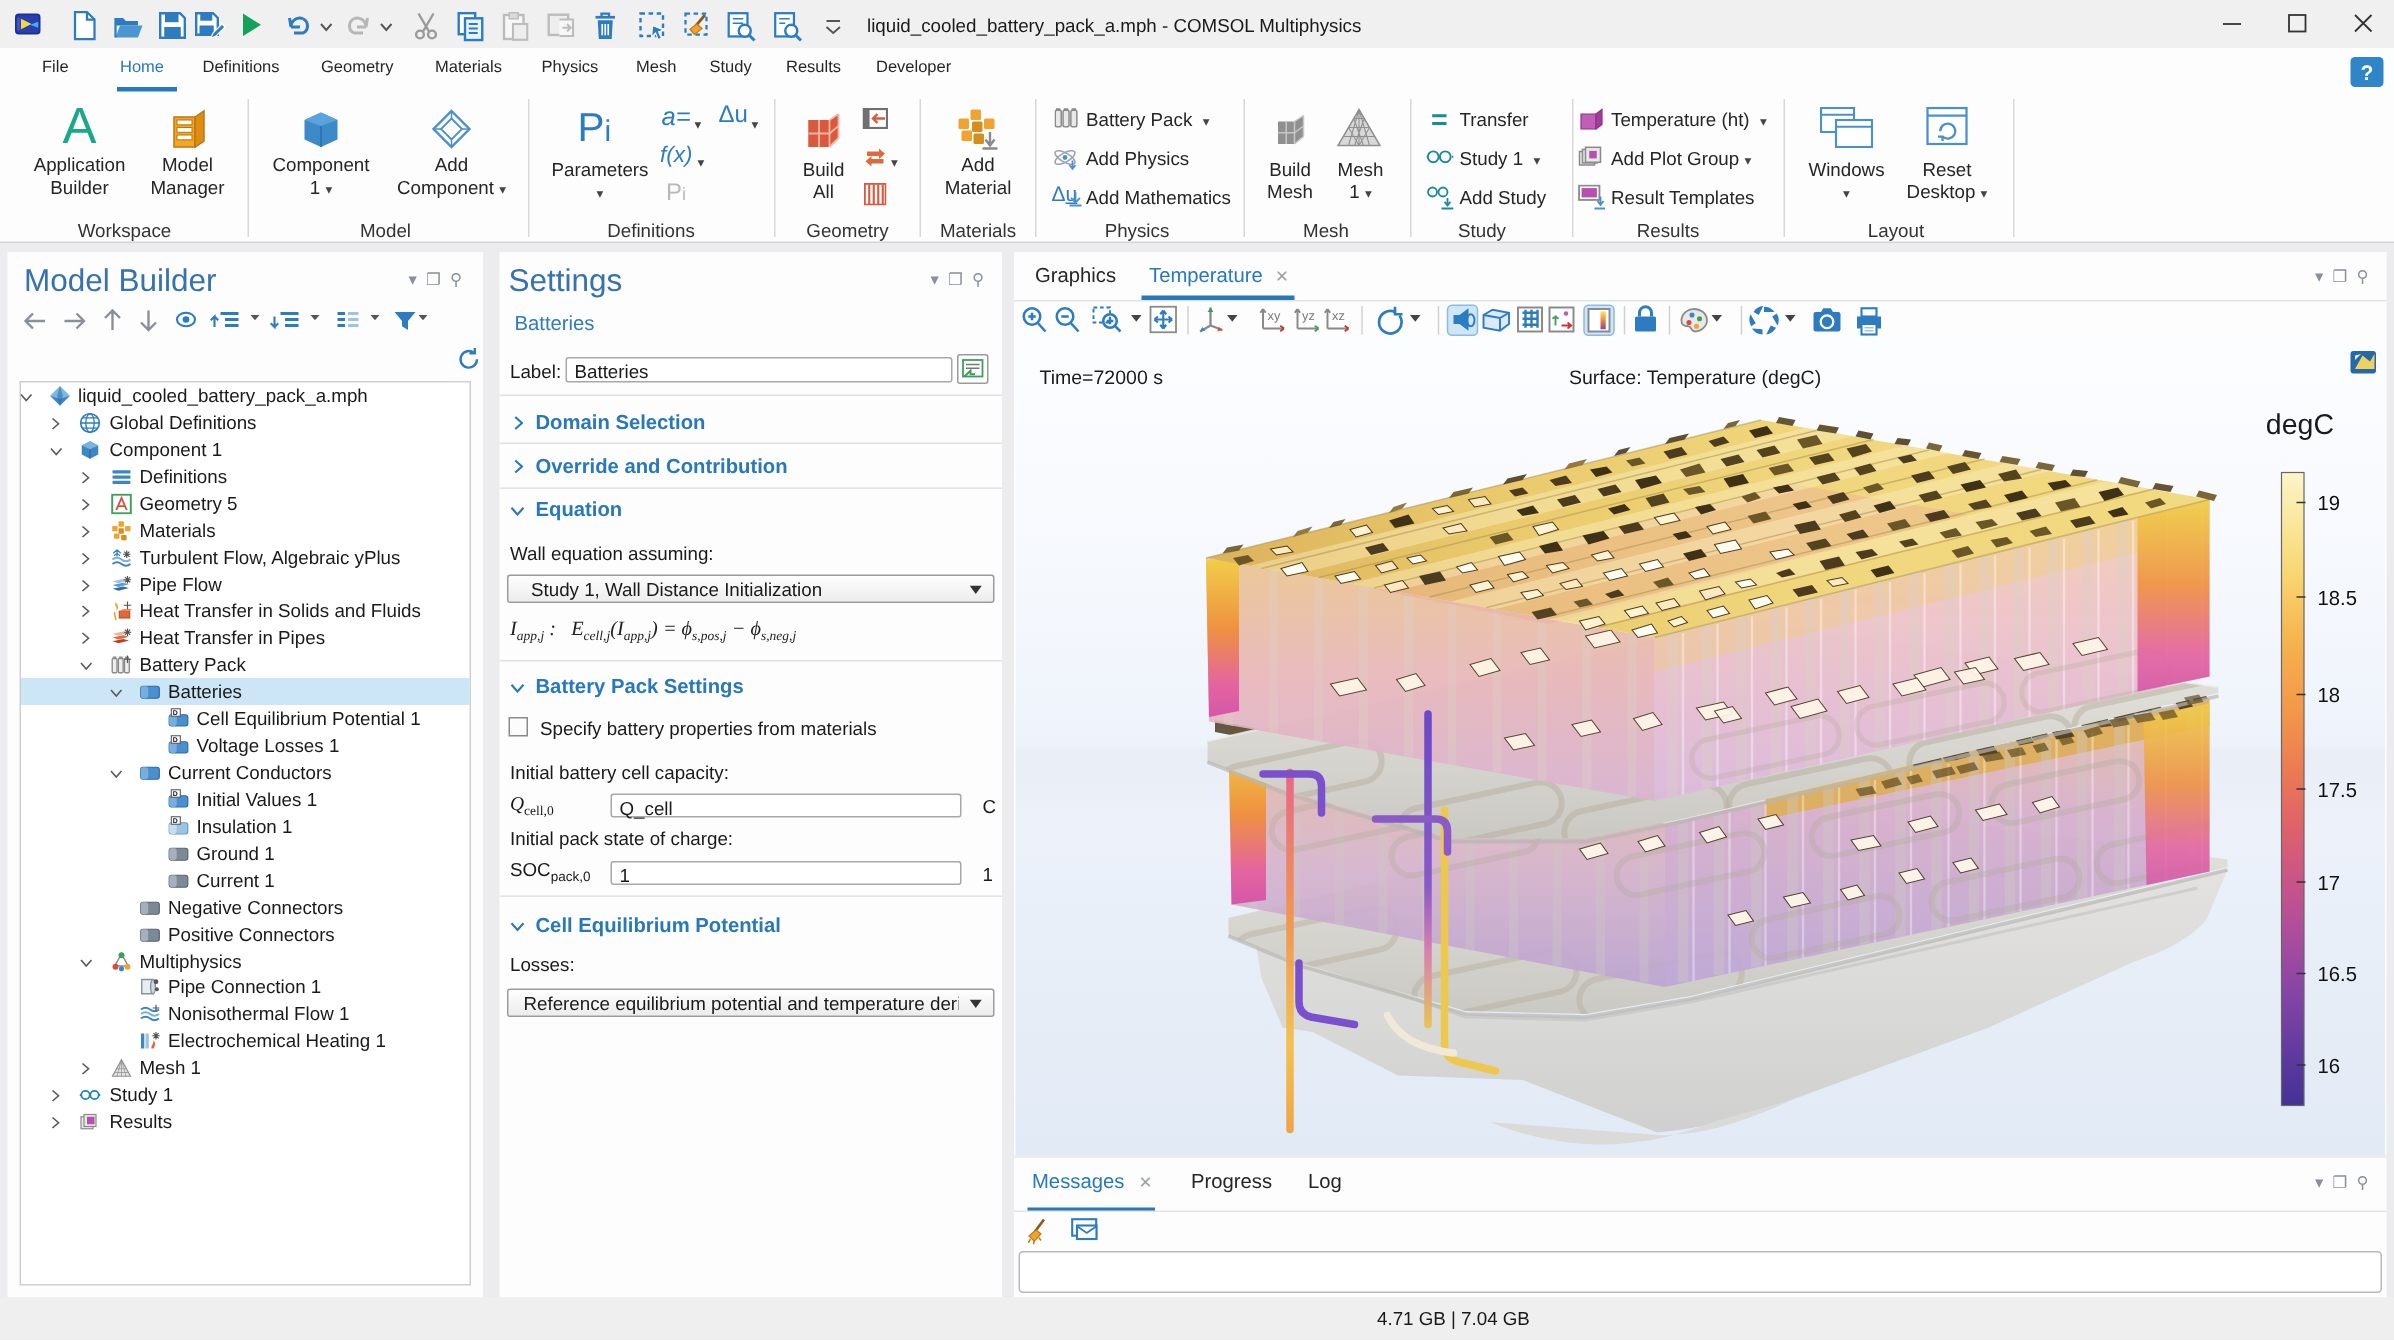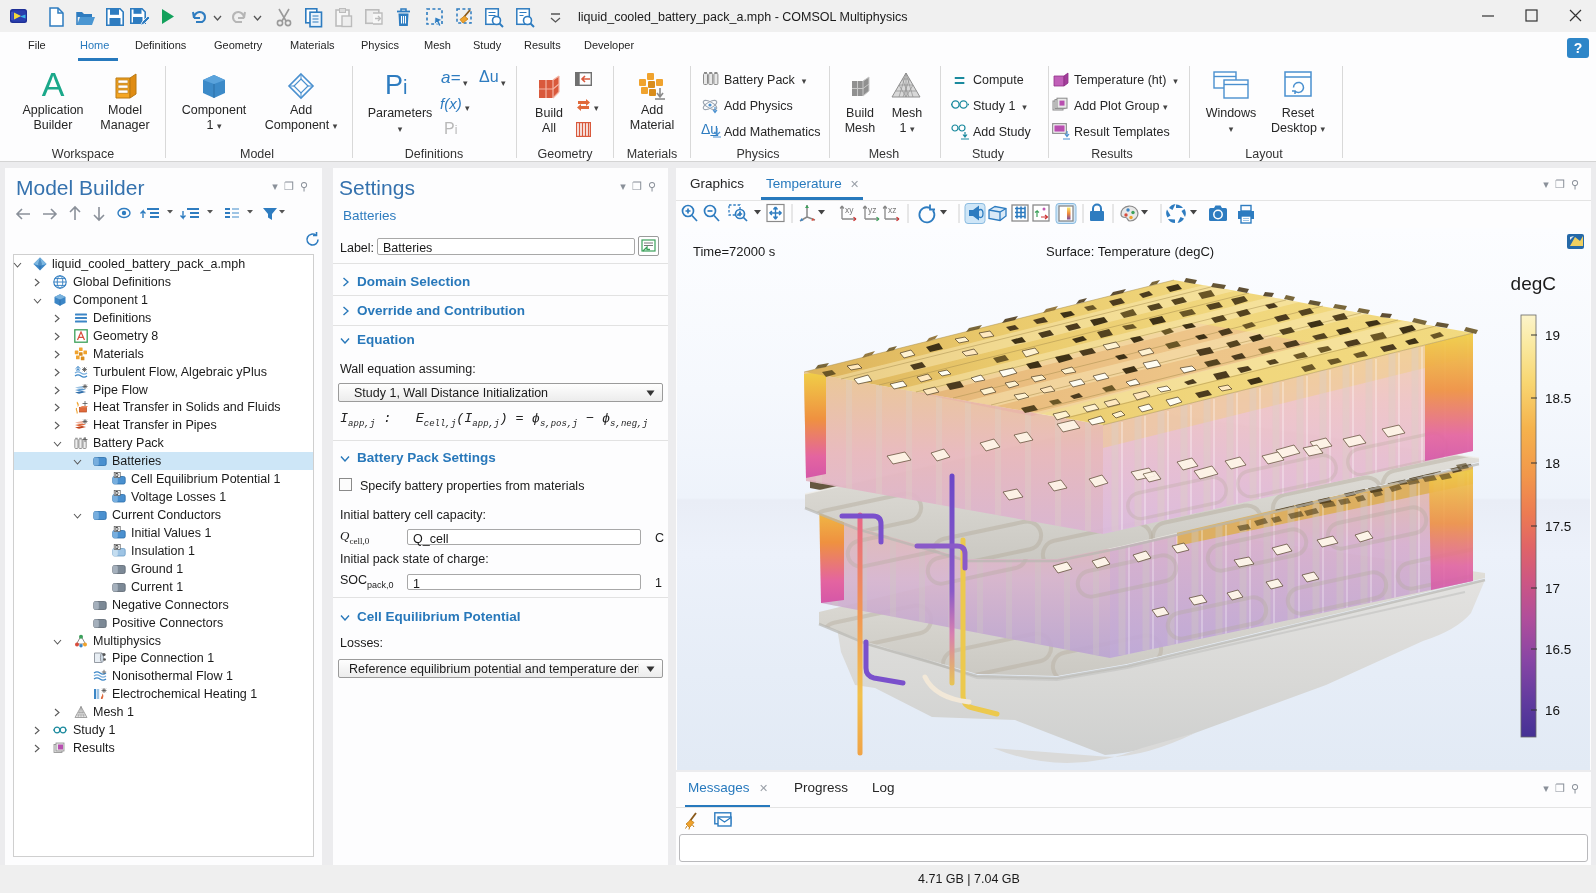--- a/index.html
+++ b/index.html
@@ -438,21 +438,21 @@
     <path d="M8.5 7 L8.5 22 M3 14.5 L14 14.5 M14 7 L14 22 M14 7 L20 3 M14 14.5 L20 10 M14 22 L20 17 M20 3 L20 17" stroke="#c8c8c8" stroke-width="1"></path>
   </svg>
   <div class="rib-big" style="left:820px;top:106px;width:80px">Build<br>Mesh</div>
   <svg class="abs" style="left:890px;top:71px" width="32" height="28" viewBox="0 0 32 28">
     <path d="M16 2 L30 26 L2 26 Z" fill="#d8d8d8" stroke="#909090" stroke-width="1"></path>
     <path d="M9 14 h14 M5.5 20 h21 M12.5 8 h7 M16 2 L9 26 M16 2 L23 26 M16 2 L16 26 M12.5 8 L19 26 M19.5 8 L13 26 M9 14 L16 26 M23 14 L16 26" stroke="#909090" stroke-width="0.7" fill="none"></path>
   </svg>
   <div class="rib-big" style="left:867px;top:106px;width:80px">Mesh<br>1 <span class="chev">▾</span></div>
 
   <div class="abs" style="left:954px;top:70px;color:#1b8a9e;font-size:19px;font-weight:700">=</div>
-  <div class="rib-small" style="left:973px;top:73px">Compute</div>
+  <div class="rib-small" style="left:973px;top:73px">Transfer</div>
   <svg class="abs" style="left:951px;top:99px" width="18" height="11" viewBox="0 0 18 11">
     <circle cx="4.5" cy="5.5" r="3.6" fill="none" stroke="#1b8a9e" stroke-width="1.3"></circle>
     <circle cx="12.5" cy="5.5" r="3.6" fill="none" stroke="#1b8a9e" stroke-width="1.3"></circle>
     <path d="M1 5.5 h-1 M17 5.5 h1" stroke="#1b8a9e" stroke-width="1.3"></path>
   </svg>
   <div class="rib-small" style="left:973px;top:99px">Study 1 &nbsp;<span class="chev">▾</span></div>
   <svg class="abs" style="left:951px;top:124px" width="18" height="16" viewBox="0 0 18 16">
     <circle cx="4" cy="4" r="3" fill="none" stroke="#1b8a9e" stroke-width="1.2"></circle>
     <circle cx="11" cy="4" r="3" fill="none" stroke="#1b8a9e" stroke-width="1.2"></circle>
     <path d="M14 8 V12 M12 10.5 L14 13 L16 10.5 M10 15 H18" stroke="#1b8a9e" stroke-width="1.2" fill="none"></path>
@@ -572,21 +572,21 @@
           </svg>
           <span style="position:absolute;left:79px">Definitions</span>
         </div>
     <div class="trow" style="top:72px">
           <svg class="abs" style="left:40px;top:5px" width="6" height="9" viewBox="0 0 6 9">
             <path d="M1 1 L5 4.5 L1 8" stroke="#5a5a5a" stroke-width="1.1" fill="none"></path>
           </svg>
           <svg class="ticon" style="left:60px" viewBox="0 0 14 14">
             <use href="#i-geom"></use>
           </svg>
-          <span style="position:absolute;left:79px">Geometry 8</span>
+          <span style="position:absolute;left:79px">Geometry 5</span>
         </div>
     <div class="trow" style="top:90px">
           <svg class="abs" style="left:40px;top:5px" width="6" height="9" viewBox="0 0 6 9">
             <path d="M1 1 L5 4.5 L1 8" stroke="#5a5a5a" stroke-width="1.1" fill="none"></path>
           </svg>
           <svg class="ticon" style="left:60px" viewBox="0 0 14 14">
             <use href="#i-mat"></use>
           </svg>
           <span style="position:absolute;left:79px">Materials</span>
         </div>
@@ -788,21 +788,21 @@
         <path d="M1 1.5 L5 6 L9 1.5" stroke="#2878ba" stroke-width="1.4" fill="none"></path>
       </svg>
     <div class="sec-hdr" style="left:24px;top:164px">Equation</div>
     <div class="slabel" style="left:7px;top:194px">Wall equation assuming:</div>
     <div class="drop" style="left:5px;top:215px;width:325px;height:19px">
       <span style="position:absolute;left:15px;top:2px">Study 1, Wall Distance Initialization</span>
       <svg style="position:absolute;right:7px;top:6px" width="9" height="7" viewBox="0 0 9 7">
           <path d="M0.5 0.5 L4.5 6 L8.5 0.5 Z" fill="#333"></path>
         </svg>
     </div>
-    <div class="abs" style="left:7px;top:243px;font-size:13.5px;font-family:Liberation Mono, monospace;font-style:italic;color:#222">I<sub style="font-size:9px">app,<i>j</i></sub> :&nbsp;&nbsp; E<sub style="font-size:9px">cell,<i>j</i></sub>(I<sub style="font-size:9px">app,<i>j</i></sub>) = ϕ<sub style="font-size:9px">s,pos,<i>j</i></sub> − ϕ<sub style="font-size:9px">s,neg,<i>j</i></sub></div>
+    <div class="abs" style="left:7px;top:243px;font-size:13.5px;font-family:Liberation Serif, serif;font-style:italic;color:#222">I<sub style="font-size:9px">app,<i>j</i></sub> :&nbsp;&nbsp; E<sub style="font-size:9px">cell,<i>j</i></sub>(I<sub style="font-size:9px">app,<i>j</i></sub>) = ϕ<sub style="font-size:9px">s,pos,<i>j</i></sub> − ϕ<sub style="font-size:9px">s,neg,<i>j</i></sub></div>
     <div class="sep" style="top:272px"></div>
     <svg class="abs" style="left:7px;top:287px" width="10" height="7" viewBox="0 0 10 7">
         <path d="M1 1.5 L5 6 L9 1.5" stroke="#2878ba" stroke-width="1.4" fill="none"></path>
       </svg>
     <div class="sec-hdr" style="left:24px;top:282px">Battery Pack Settings</div>
     <div class="abs" style="left:6px;top:310px;width:13px;height:13px;border:1px solid #8a8a8a;background:#fcfcfc"></div>
     <div class="slabel" style="left:27px;top:311px">Specify battery properties from materials</div>
     <div class="slabel" style="left:7px;top:340px">Initial battery cell capacity:</div>
     <div class="abs" style="left:7px;top:360px;font-size:13px;font-style:italic;font-family:'Liberation Serif',serif">Q<sub style="font-size:9px;font-style:normal">cell,0</sub></div>
     <div class="inp" style="left:74px;top:361px;width:234px;height:16px">Q_cell</div>

